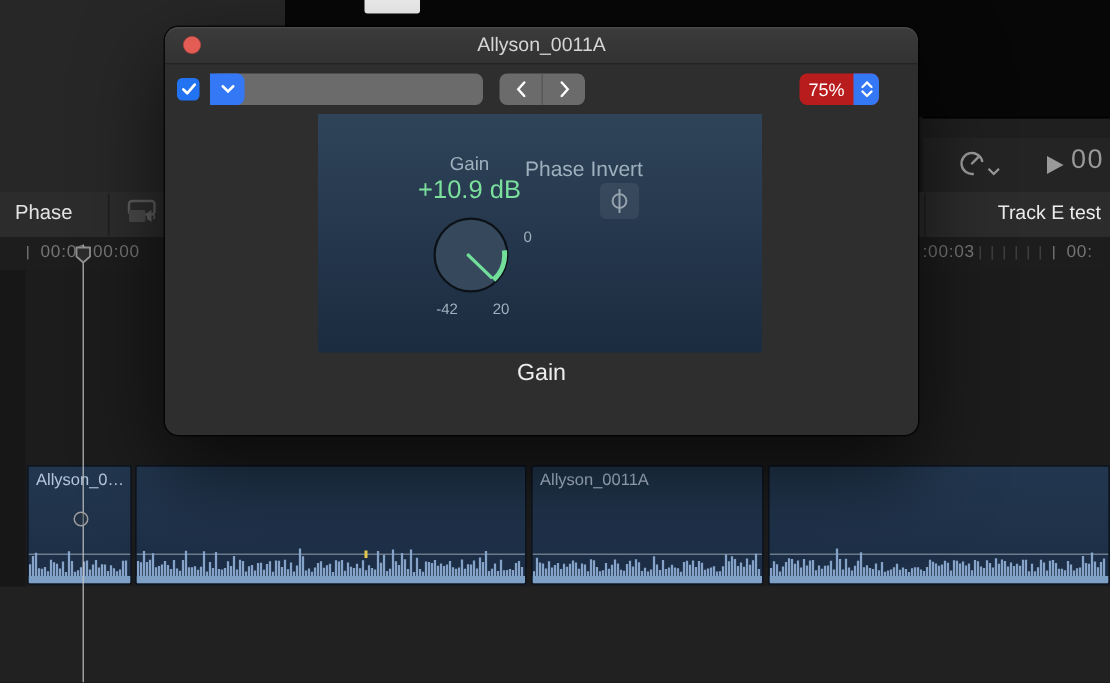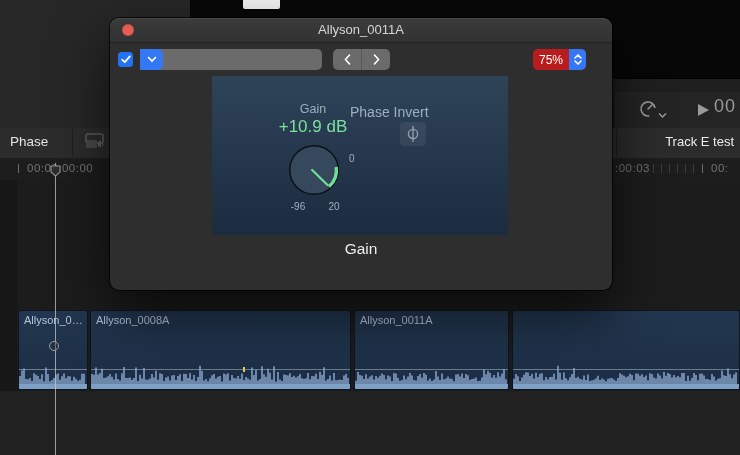--- a/index.html
+++ b/index.html
@@ -148,21 +148,20 @@
   <div class="clip-label">Allyson_00…</div>
   <div class="vol-line"></div>
   <div class="waveform">
       <svg width="68" height="22" style="display:block">
         <path d="M1,22V14.1 M3,22V8.6 M5,22V6.5 M7,22V16.9 M9,22V17.2 M11,22V16.0 M13,22V18.9 M15,22V11.2 M17,22V12.8 M19,22V13.9 M21,22V17.0 M23,22V12.3 M25,22V19.3 M27,22V5.5 M29,22V12.0 M31,22V19.2 M33,22V18.1 M35,22V16.1 M37,22V12.4 M39,22V11.6 M41,22V17.7 M43,22V14.3 M45,22V11.4 M47,22V16.3 M49,22V14.2 M51,22V14.3 M53,22V18.7 M55,22V14.8 M57,22V16.8 M59,22V18.8 M61,22V17.7 M63,22V11.8 M65,22V11.7 " stroke="#8cabd1" stroke-width="1.5" fill="none" opacity="0.95"></path>
       </svg>
     </div>
   <div class="clip-strip"></div>
 </div>
 <div class="abs clip" style="left:90px;width:261px;">
-  <div class="clip-label">Allyson_0008A</div>
   <div class="vol-line"></div>
   <div class="waveform">
       <svg width="259" height="22" style="display:block">
         <path d="M1,22V12.0 M3,22V12.8 M5,22V5.4 M7,22V12.6 M9,22V11.1 M11,22V6.8 M13,22V16.1 M15,22V15.4 M17,22V14.3 M19,22V12.0 M21,22V14.7 M23,22V17.4 M25,22V11.4 M27,22V17.0 M29,22V18.5 M31,22V11.3 M33,22V5.1 M35,22V16.1 M37,22V16.1 M39,22V15.5 M41,22V17.8 M43,22V15.9 M45,22V5.5 M47,22V19.0 M49,22V12.7 M51,22V16.6 M53,22V6.0 M55,22V17.4 M57,22V17.7 M59,22V16.6 M61,22V12.1 M63,22V15.4 M65,22V8.7 M67,22V17.7 M69,22V11.2 M71,22V12.0 M73,22V19.0 M75,22V15.5 M77,22V14.6 M79,22V18.4 M81,22V13.4 M83,22V13.1 M85,22V17.9 M87,22V14.0 M89,22V12.2 M91,22V19.1 M93,22V11.7 M95,22V11.9 M97,22V16.0 M99,22V11.2 M101,22V17.5 M103,22V13.0 M105,22V19.0 M107,22V15.0 M109,22V3.7 M111,22V8.9 M113,22V18.4 M115,22V17.0 M117,22V19.2 M119,22V16.3 M121,22V13.3 M123,22V12.1 M125,22V16.5 M127,22V14.8 M129,22V13.9 M131,22V19.4 M133,22V11.5 M135,22V12.4 M137,22V11.3 M139,22V18.5 M141,22V13.0 M143,22V15.9 M145,22V16.6 M147,22V13.9 M149,22V16.8 M151,22V11.5 M153,22V18.1 M155,22V14.9 M157,22V16.6 M159,22V17.7 M161,22V5.4 M163,22V13.1 M165,22V8.0 M167,22V18.6 M169,22V17.1 M171,22V4.3 M173,22V12.2 M175,22V14.7 M177,22V6.7 M179,22V10.8 M181,22V17.4 M183,22V4.3 M185,22V19.4 M187,22V9.9 M189,22V17.4 M191,22V19.1 M193,22V12.4 M195,22V12.7 M197,22V13.4 M199,22V11.3 M201,22V15.1 M203,22V13.7 M205,22V15.4 M207,22V14.3 M209,22V12.0 M211,22V16.2 M213,22V17.1 M215,22V16.3 M217,22V11.0 M219,22V17.2 M221,22V14.1 M223,22V14.3 M225,22V11.7 M227,22V17.0 M229,22V9.7 M231,22V12.7 M233,22V5.3 M235,22V18.6 M237,22V17.1 M239,22V13.6 M241,22V18.6 M243,22V11.1 M245,22V18.2 M247,22V18.0 M249,22V17.4 M251,22V18.0 M253,22V13.4 M255,22V12.0 M257,22V16.0 " stroke="#8cabd1" stroke-width="1.5" fill="none" opacity="0.95"></path>
       </svg>
     </div>
   <div class="yellow-tick" style="left:152px;"></div>
   <div class="clip-strip"></div>
 </div>
 <div class="abs clip" style="left:354px;width:155px;">
@@ -243,21 +242,21 @@
     <div class="param-value">+10.9 dB</div>
 
     <div class="knob">
       <svg width="56" height="56" viewBox="0 0 60 60">
         <circle cx="30" cy="30" r="26" fill="#36495c" stroke="#0c1117" stroke-width="1.6"></circle>
         <path d="M53.8,26.7 A24,24 0 0 1 46.1,47.8" fill="none" stroke="#71df99" stroke-width="3.6"></path>
         <line x1="28" y1="30" x2="44.5" y2="46" stroke="#71df99" stroke-width="2.3" stroke-linecap="round"></line>
       </svg>
     </div>
     <div class="knob-zero">0</div>
-    <div class="knob-min">-96</div>
+    <div class="knob-min">-42</div>
     <div class="knob-max">20</div>
 
     <div class="phase-label">Phase Invert</div>
     <div class="phase-btn">
       <svg width="14" height="18" viewBox="0 0 14 18">
         <circle cx="7" cy="9" r="4.6" fill="none" stroke="#97a4af" stroke-width="1.3"></circle>
         <line x1="7" y1="1" x2="7" y2="17" stroke="#97a4af" stroke-width="1.3"></line>
       </svg>
     </div>
   </div>

